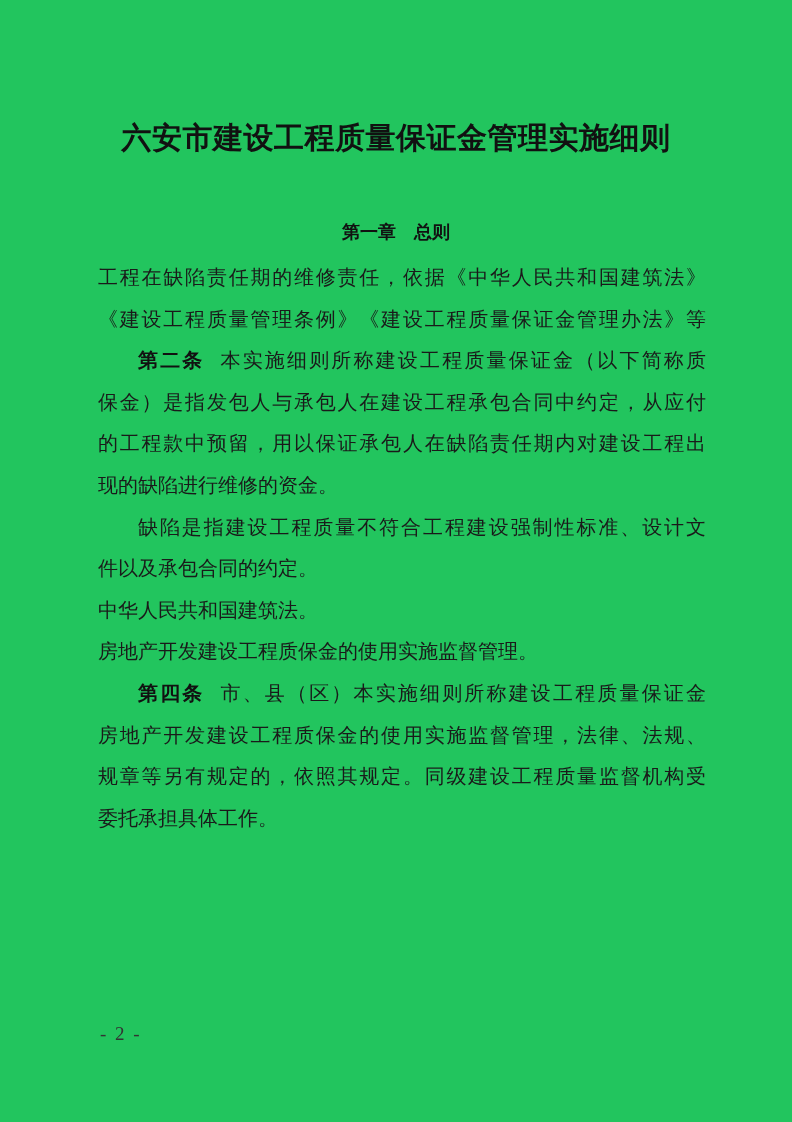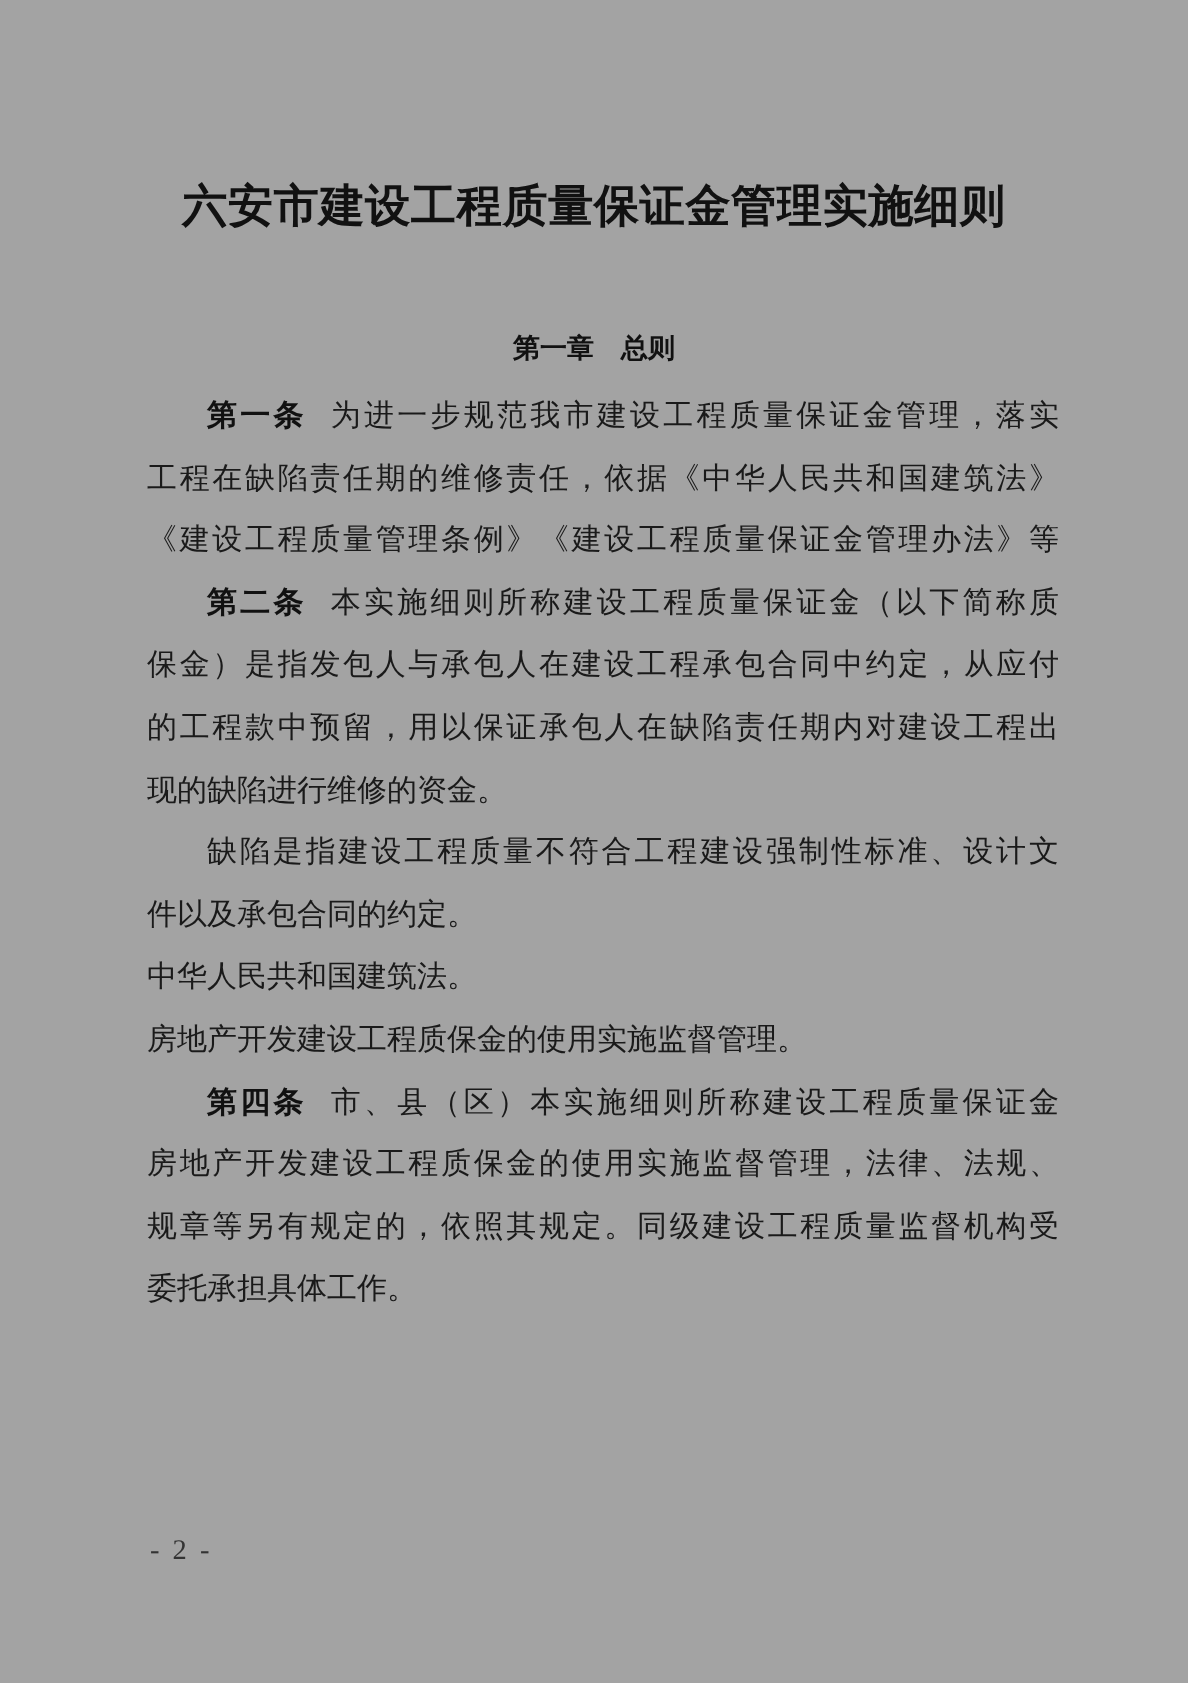--- a/index.html
+++ b/index.html
@@ -1,20 +1,20 @@
 <!DOCTYPE html>
 <html><head>
 <meta charset="utf-8">
 <style>
   html, body { margin: 0; padding: 0; background: #ffffff; }
   .page {
     position: relative;
     width: 792px;
     height: 1122px;
-    background: #a3a3a3;
+    background: #22c55e;
     color: #1a1a1a;
     font-family: "Liberation Serif", "DejaVu Serif", serif;
     overflow: hidden;
   }
   .doc-title {
     position: absolute;
     top: 119px;
     left: 0;
     width: 792px;
     text-align: center;
@@ -69,21 +69,20 @@
 </style>
 </head>
 <body>
 
 <div class="page">
   <div class="doc-title">六安市建设工程质量保证金管理实施细则</div>
 
   <div class="chapter-heading">第一章　总则</div>
 
   <div class="doc-body">
-      <div class="line fill indent"><b>第一条</b><span>为进一步规范我市建设工程质量保证金管理，落实</span></div>
       <div class="line fill"><span>工程在缺陷责任期的维修责任，依据《中华人民共和国建筑法》</span></div>
       <div class="line fill"><span>《建设工程质量管理条例》《建设工程质量保证金管理办法》等</span></div>
       <div class="line fill indent"><b>第二条</b><span>本实施细则所称建设工程质量保证金（以下简称质</span></div>
       <div class="line fill"><span>保金）是指发包人与承包人在建设工程承包合同中约定，从应付</span></div>
       <div class="line fill"><span>的工程款中预留，用以保证承包人在缺陷责任期内对建设工程出</span></div>
       <div class="line"><span>现的缺陷进行维修的资金。</span></div>
       <div class="line fill indent"><span>缺陷是指建设工程质量不符合工程建设强制性标准、设计文</span></div>
       <div class="line"><span>件以及承包合同的约定。</span></div>
       <div class="line"><span>中华人民共和国建筑法。</span></div>
       <div class="line"><span>房地产开发建设工程质保金的使用实施监督管理。</span></div>

